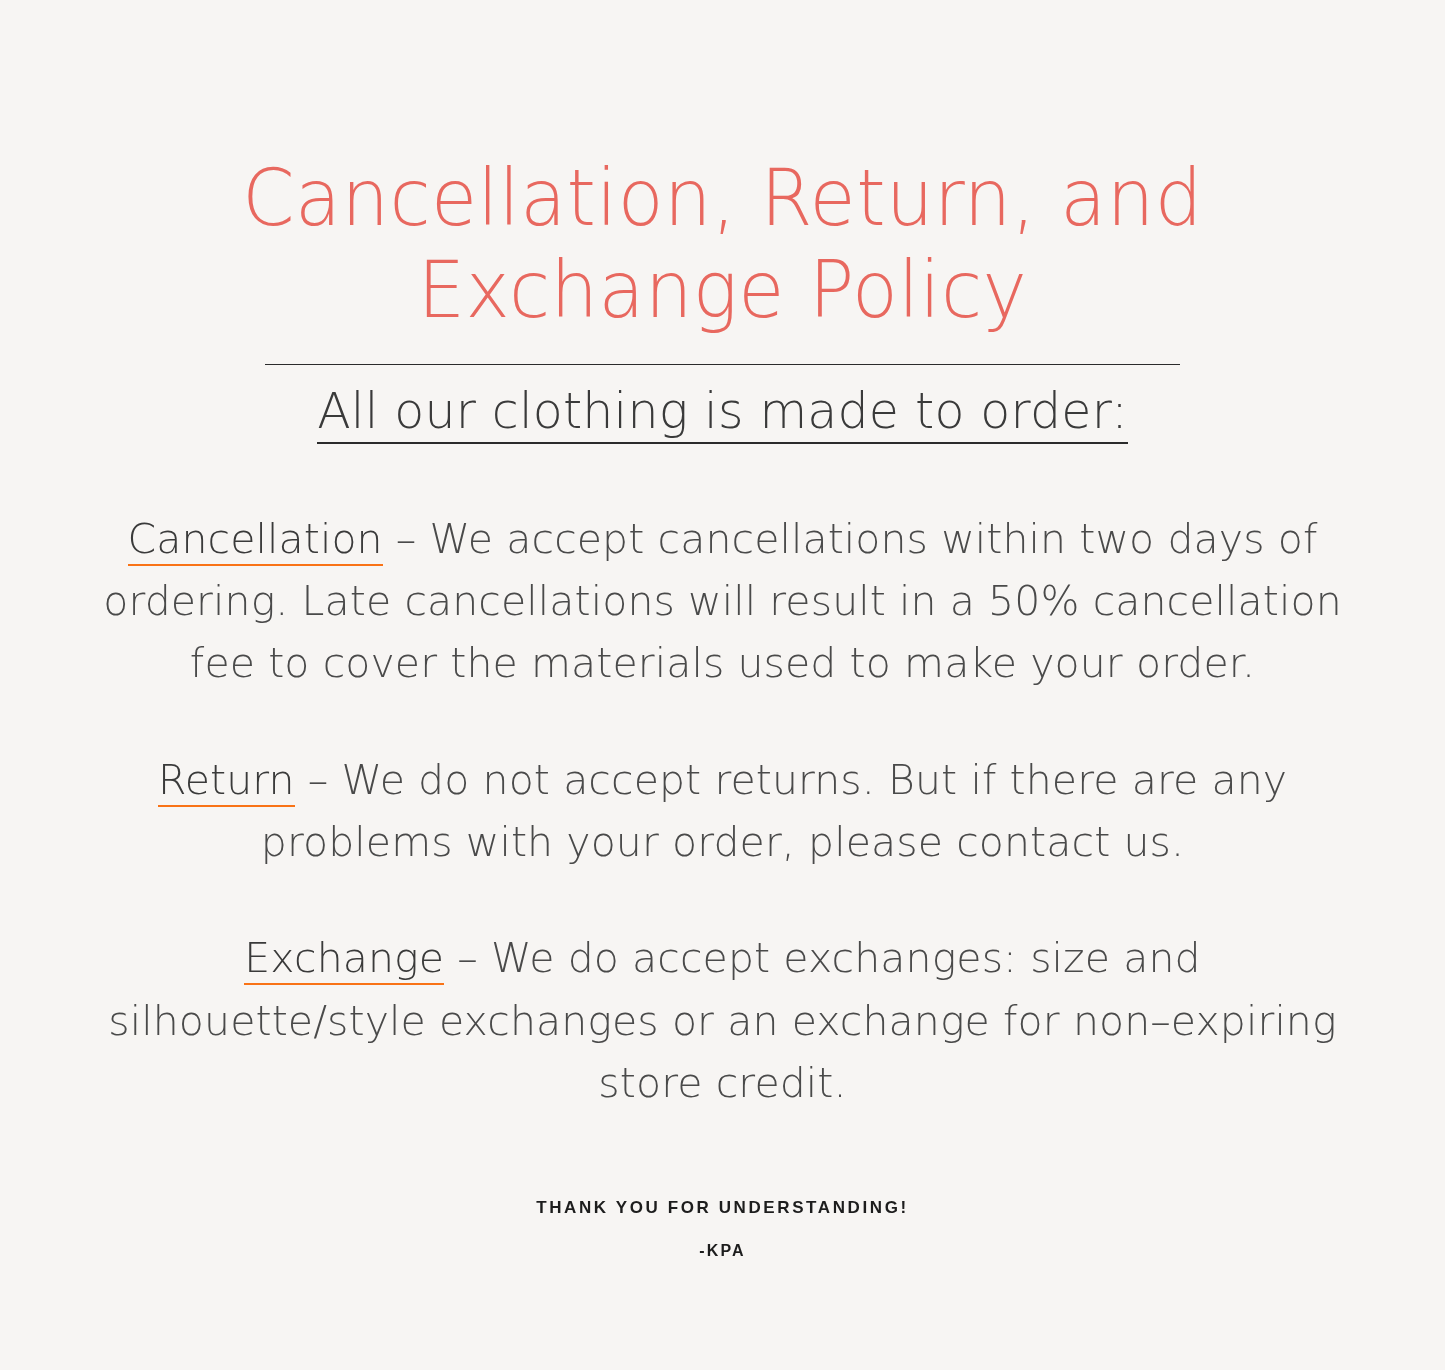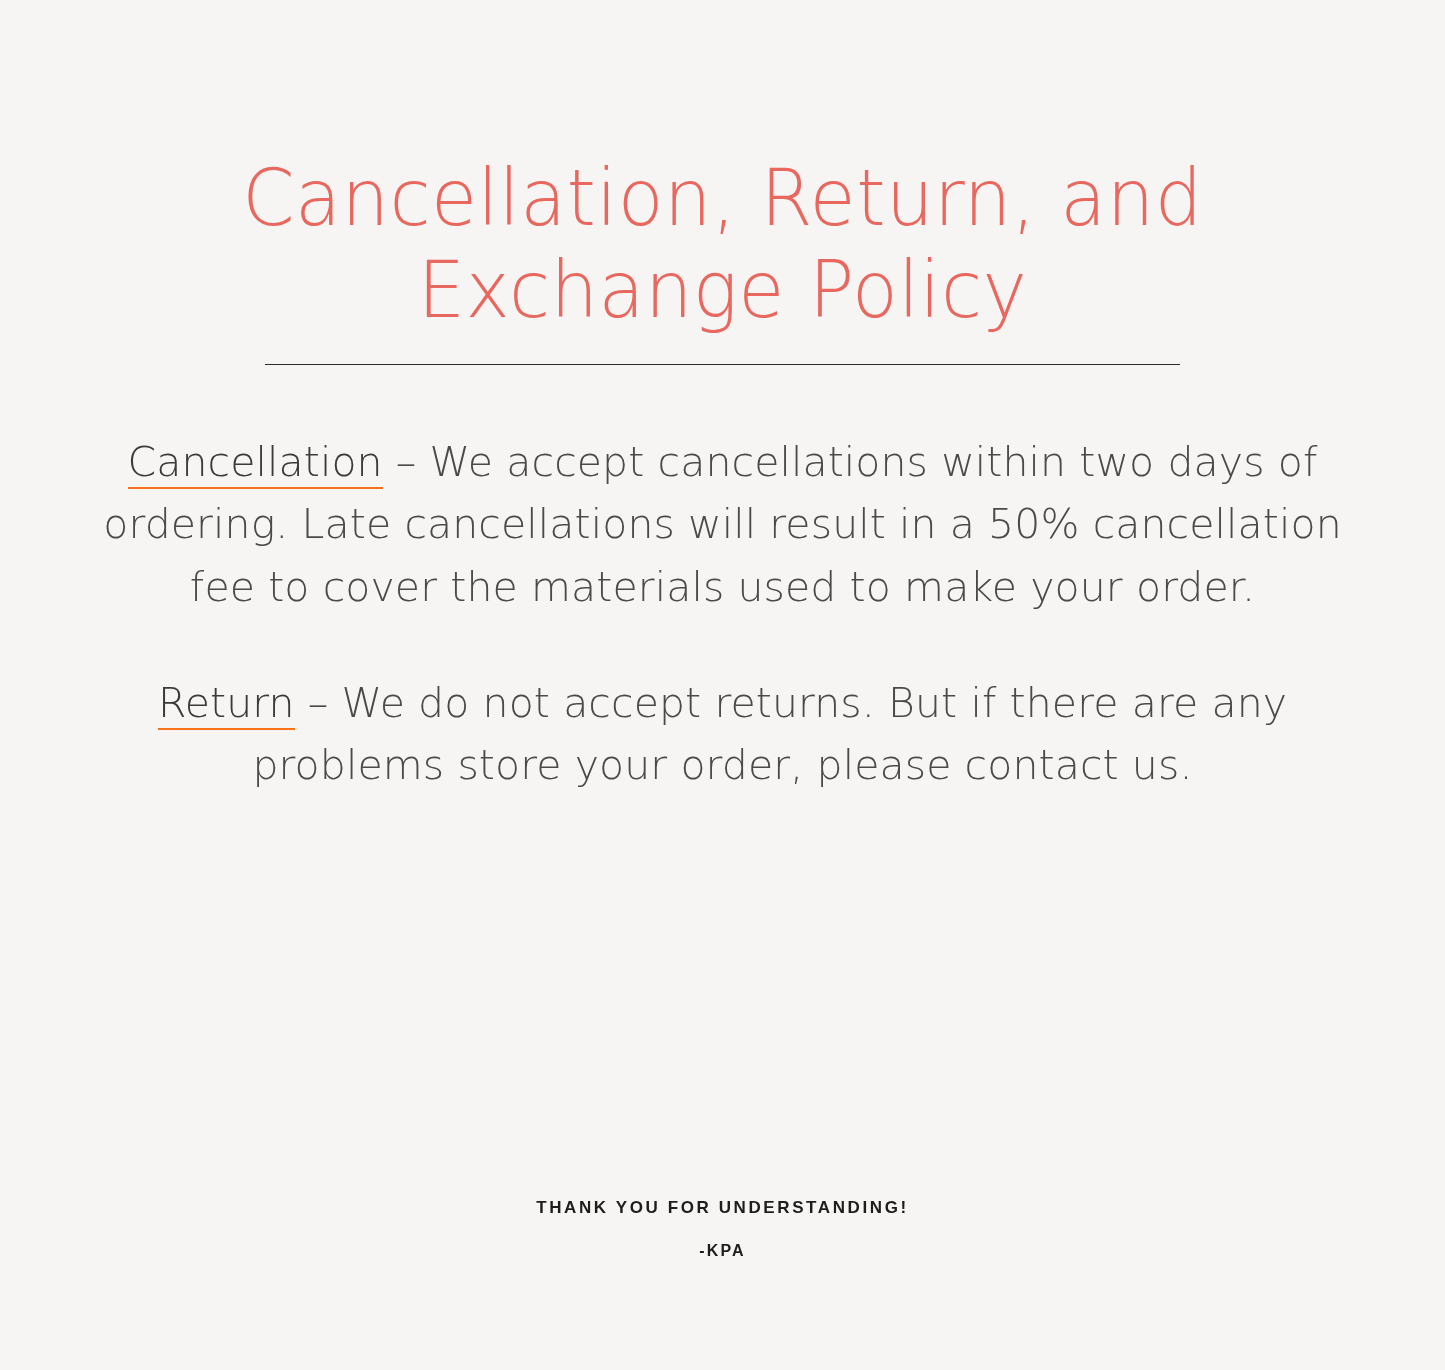--- a/index.html
+++ b/index.html
@@ -115,31 +115,37 @@
 <body>
 
 <div class="page">
 
   <h1 class="title">Cancellation, Return, and Exchange Policy</h1>
 
   <div class="divider-wrap">
     <div class="divider"></div>
   </div>
 
+  <p class="subtitle">
+    <span class="u">All our clothing is made to order:</span>
+  </p>
 
   <div class="body">
 
     <p class="para">
       <span class="term">Cancellation</span><span> – </span><span>We accept cancellations within two days of ordering. Late cancellations will result in a 50% cancellation fee to cover the materials used to make your order.</span>
     </p>
 
     <p class="para">
-      <span class="term">Return</span><span> – </span><span>We do not accept returns. But if there are any problems store your order, please contact us.</span>
+      <span class="term">Return</span><span> – </span><span>We do not accept returns. But if there are any problems with your order, please contact us.</span>
     </p>
 
+    <p class="para">
+      <span class="term">Exchange</span><span> – </span><span>We do accept exchanges: size and silhouette/style exchanges or an exchange for non–expiring store credit.</span>
+    </p>
 
   </div>
 
   <div class="footer">
     <p class="footer-line1">THANK YOU FOR UNDERSTANDING!</p>
     <p class="footer-line2">-KPA</p>
   </div>
 
 </div>
 

